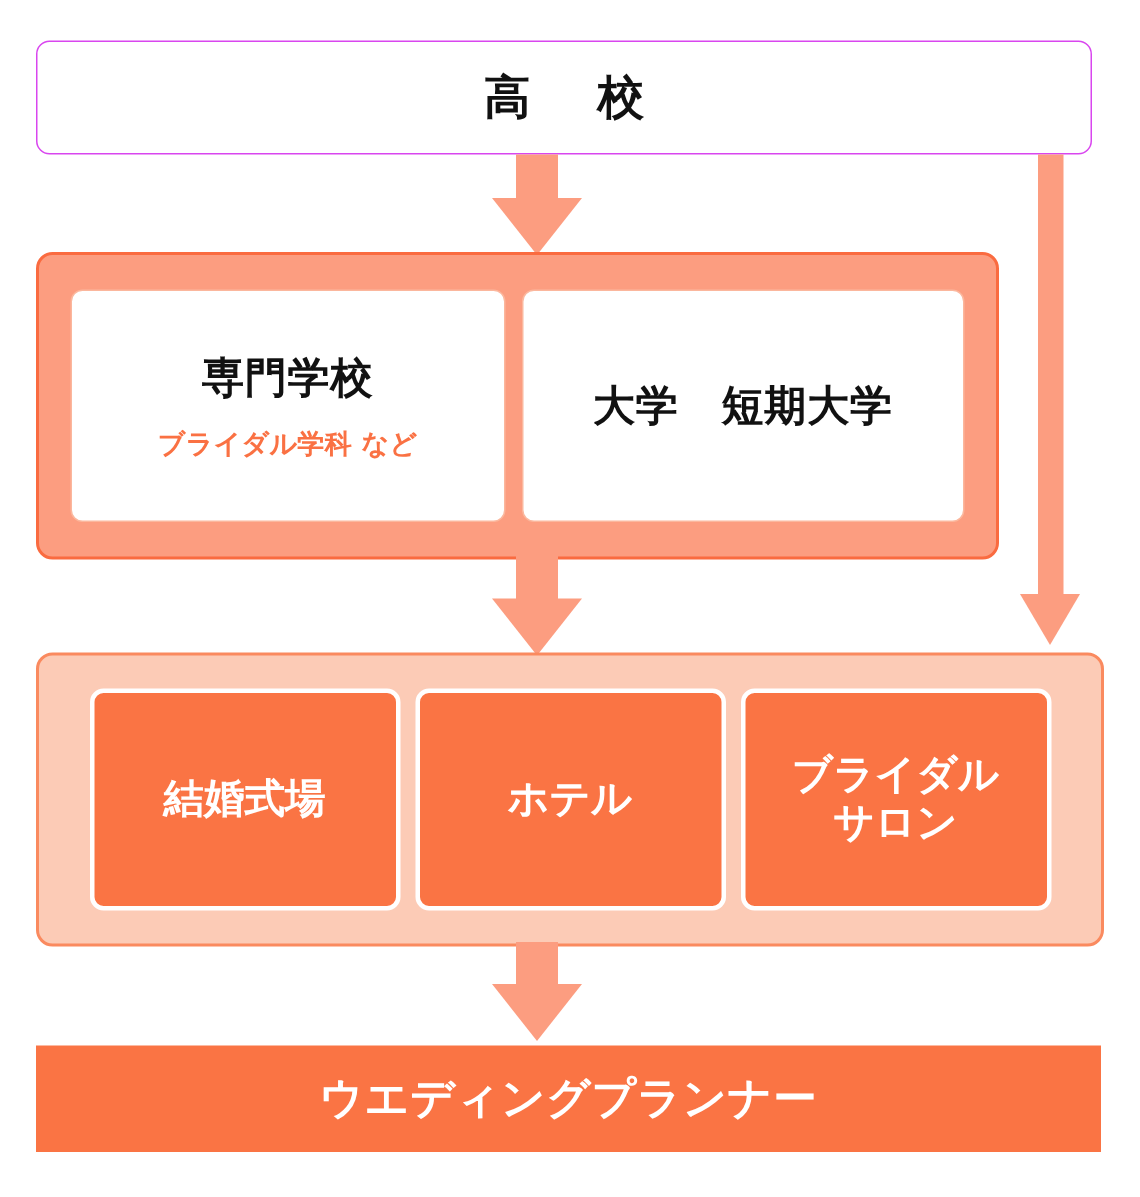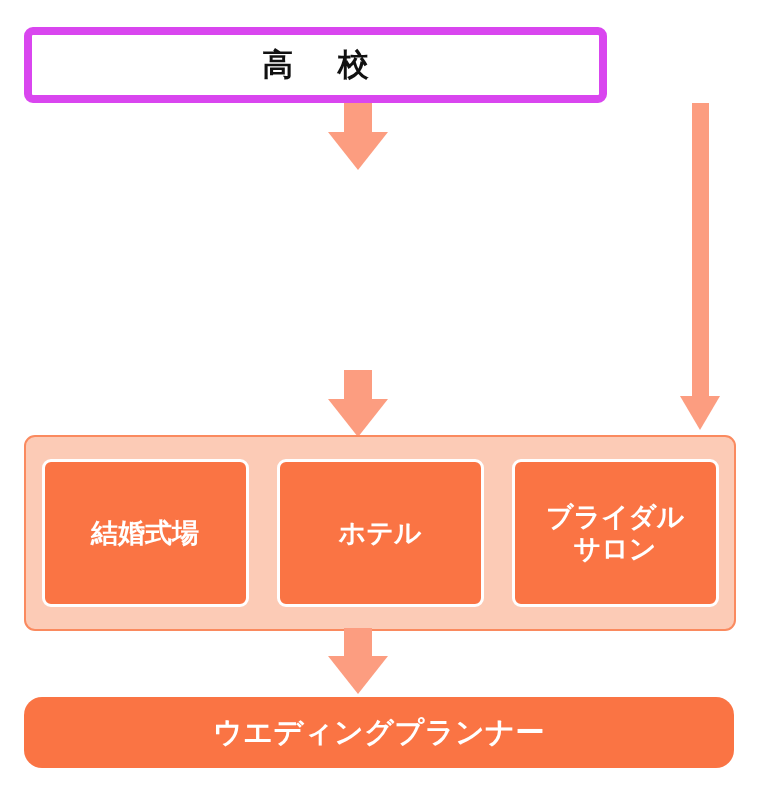--- a/index.html
+++ b/index.html
@@ -17,24 +17,24 @@
     position: relative;
     width: 760px;
     height: 798px;
   }
 
   
   .tier1-box {
     position: absolute;
     left: 24px;
     top: 27px;
-    width: 583px;
+    width: 704px;
     height: 76px;
     box-sizing: border-box;
-    border: 8px solid #d946ef;
+    border: 1px solid #d946ef;
     border-radius: 9px;
     background: #ffffff;
     display: flex;
     align-items: center;
     justify-content: center;
   }
   .tier1-label {
     font-size: 31px;
     font-weight: bold;
     color: #111111;
@@ -135,21 +135,21 @@
     top: 435px;
     width: 712px;
     height: 196px;
     box-sizing: border-box;
     background: #FCCBB6;
     border: 2px solid #FA8A5F;
     border-radius: 11px;
     display: flex;
     align-items: center;
     justify-content: center;
-    gap: 28px;
+    gap: 10px;
   }
   .work-box {
     box-sizing: border-box;
     width: 207px;
     height: 148px;
     background: #FA7444;
     border: 3px solid #ffffff;
     border-radius: 9px;
     display: flex;
     align-items: center;
@@ -166,21 +166,21 @@
 
   
   .tier4-box {
     position: absolute;
     left: 24px;
     top: 697px;
     width: 710px;
     height: 71px;
     box-sizing: border-box;
     background: #FA7444;
-    border-radius: 18px;
+    border-radius: 0;
     display: flex;
     align-items: center;
     justify-content: center;
   }
   .tier4-label {
     font-size: 29px;
     font-weight: bold;
     color: #ffffff;
     letter-spacing: 0.02em;
   }
@@ -197,20 +197,29 @@
   <div class="arrow" id="arrow-main-1">
     <div class="arrow-shaft"></div>
     <div class="arrow-head"></div>
   </div>
 
   <div class="arrow" id="arrow-bypass">
     <div class="arrow-shaft"></div>
     <div class="arrow-head"></div>
   </div>
 
+  <div class="tier2-container">
+    <div class="school-box vocational">
+      <span class="school-title">専門学校</span>
+      <span class="school-sub">ブライダル学科 など</span>
+    </div>
+    <div class="school-box university">
+      <span class="school-title wide">大学　短期大学</span>
+    </div>
+  </div>
 
   <div class="arrow" id="arrow-main-2">
     <div class="arrow-shaft"></div>
     <div class="arrow-head"></div>
   </div>
 
   <div class="tier3-container">
     <div class="work-box">
       <span class="work-label">結婚式場</span>
     </div>

